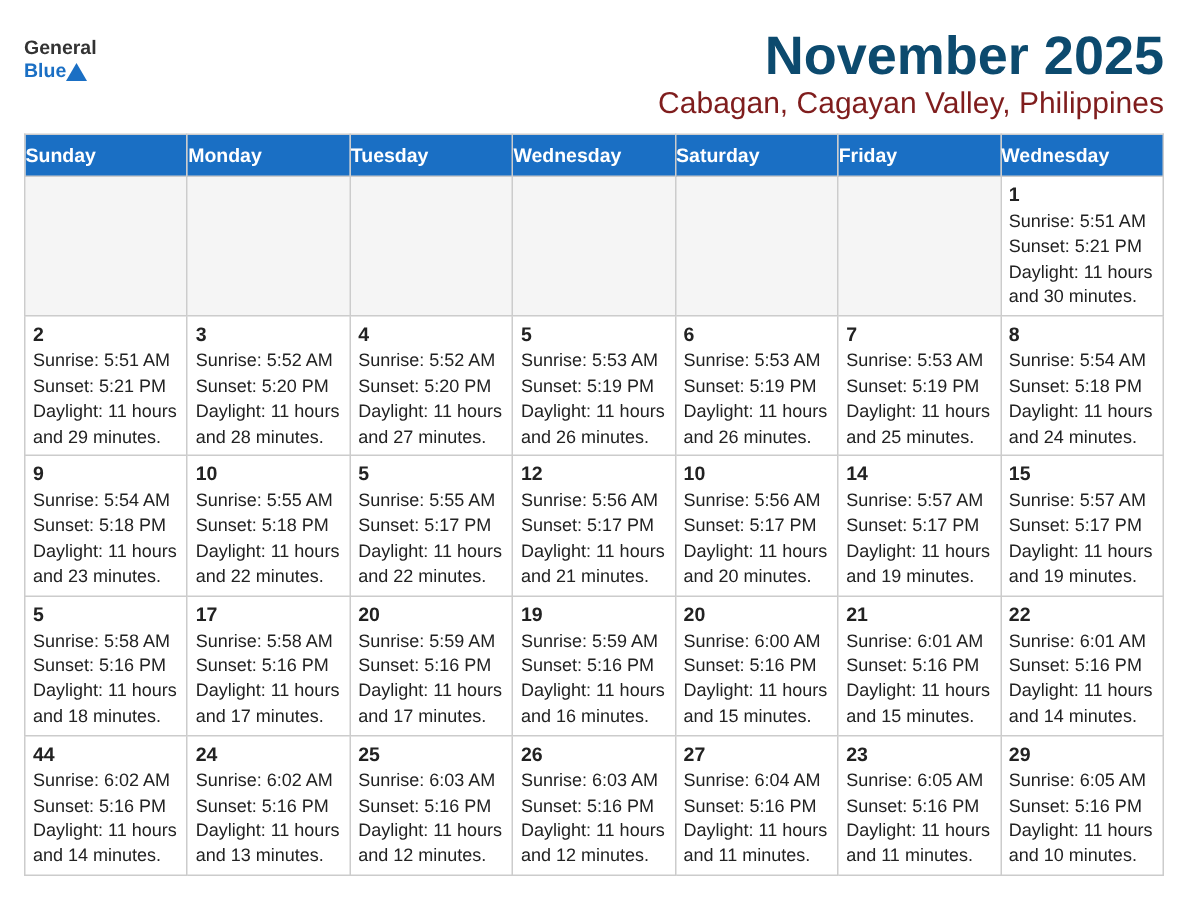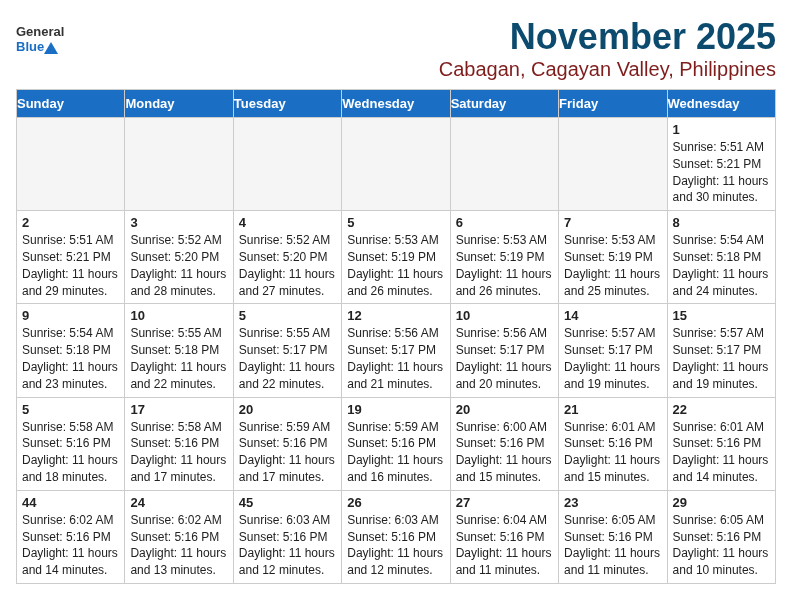--- a/index.html
+++ b/index.html
@@ -213,21 +213,21 @@
       <tr>
         <td>
           <span class="day-number">44</span>
           <div class="day-info">Sunrise: 6:02 AM<br>Sunset: 5:16 PM<br>Daylight: 11 hours<br>and 14 minutes.</div>
         </td>
         <td>
           <span class="day-number">24</span>
           <div class="day-info">Sunrise: 6:02 AM<br>Sunset: 5:16 PM<br>Daylight: 11 hours<br>and 13 minutes.</div>
         </td>
         <td>
-          <span class="day-number">45</span>
+          <span class="day-number">25</span>
           <div class="day-info">Sunrise: 6:03 AM<br>Sunset: 5:16 PM<br>Daylight: 11 hours<br>and 12 minutes.</div>
         </td>
         <td>
           <span class="day-number">26</span>
           <div class="day-info">Sunrise: 6:03 AM<br>Sunset: 5:16 PM<br>Daylight: 11 hours<br>and 12 minutes.</div>
         </td>
         <td>
           <span class="day-number">27</span>
           <div class="day-info">Sunrise: 6:04 AM<br>Sunset: 5:16 PM<br>Daylight: 11 hours<br>and 11 minutes.</div>
         </td>

